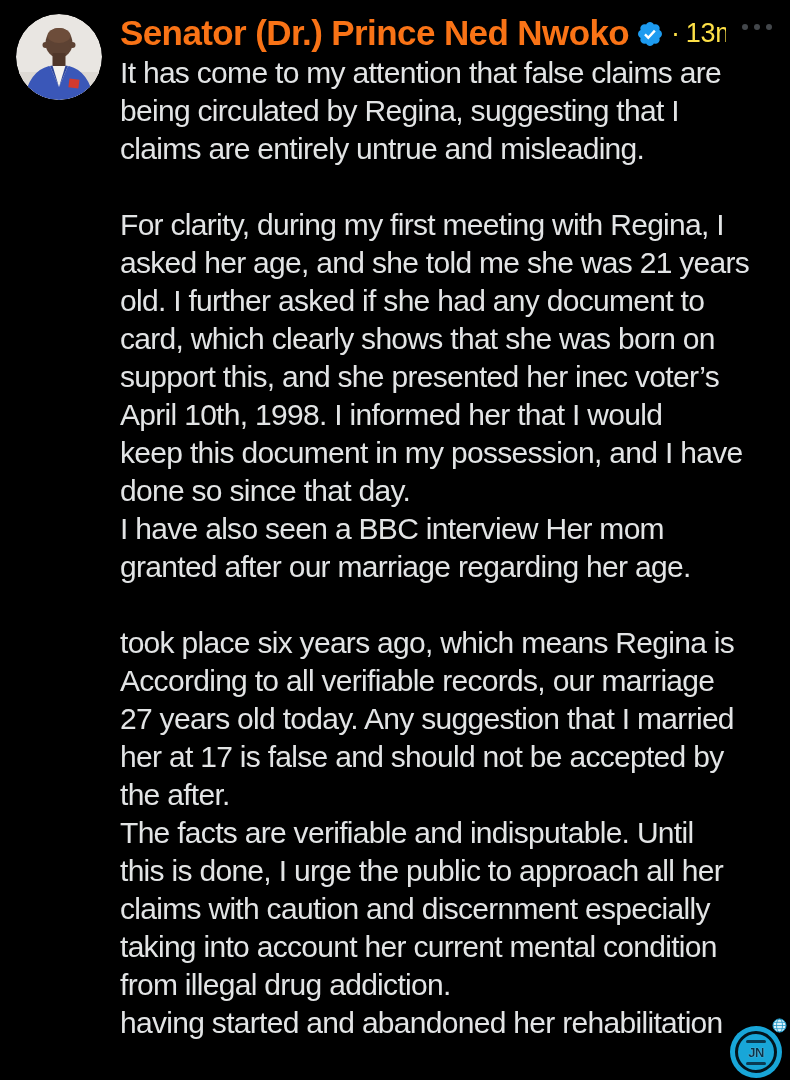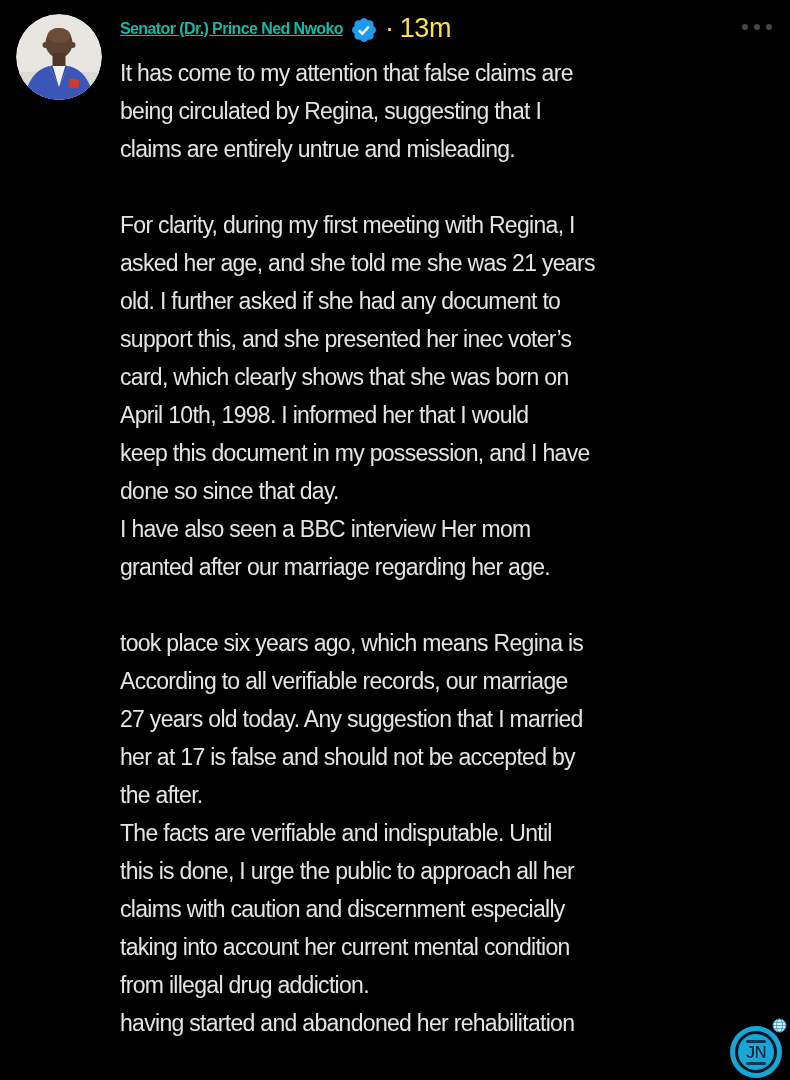--- a/index.html
+++ b/index.html
@@ -19,63 +19,63 @@
   }
   .avatar svg { display: block; width: 100%; height: 100%; }
 
   
   .header {
     position: absolute; left: 120px; top: 13px; right: 64px;
     display: flex; align-items: center; gap: 7px;
     white-space: nowrap; overflow: hidden;
   }
   .name {
-    font-weight: bold; font-size: 16px; letter-spacing: -0.6px;
-    color: #14b8a6; cursor: pointer; text-decoration: underline;
+    font-weight: bold; font-size: 35px; letter-spacing: -0.6px;
+    color: #f97316; cursor: pointer;
   }
   .badge { width: 28px; height: 28px; flex: 0 0 auto; margin-top: 2px; cursor: pointer; }
   .badge svg { display: block; width: 100%; height: 100%; }
   .meta { font-size: 27px; color: #fde047; letter-spacing: -0.3px; }
   .meta .sep { margin-right: 6px; }
 
   
   .more {
     position: absolute; right: 14px; top: 20px;
     display: flex; gap: 6px; padding: 4px; cursor: pointer;
   }
   .more i {
     width: 6px; height: 6px; border-radius: 50%;
     background: #43474b; display: block;
   }
 
   
   .body-text {
     position: absolute; left: 120px; top: 54px; right: 6px;
-    font-size: 23px; line-height: 38px; letter-spacing: -0.7px;
+    font-size: 30px; line-height: 38px; letter-spacing: -0.7px;
     color: #e2e4e5; font-weight: normal;
   }
   .body-text .line { height: 38px; white-space: nowrap; overflow: visible; }
 
   
   .watermark { position: absolute; right: 2px; bottom: 0px; width: 58px; height: 62px; }
   .wm-circle {
     position: absolute; left: 0; bottom: 2px;
     width: 52px; height: 52px; border-radius: 50%;
     background: #18a6d8;
     display: flex; flex-direction: column; align-items: center; justify-content: center;
   }
   .wm-inner {
     width: 42px; height: 42px; border-radius: 50%;
     background: #18a6d8; border: 3px solid #03141c;
     box-sizing: border-box;
     display: flex; flex-direction: column; align-items: center; justify-content: center;
     gap: 1px;
   }
   .wm-jn {
-    font-weight: bold; font-size: 17px; line-height: 17px;
+    font-weight: bold; font-size: 13px; line-height: 17px;
     letter-spacing: -0.5px; color: #07344c;
     text-shadow: 0 0 1px #bfe8f7;
   }
   .wm-bar { width: 20px; height: 3px; border-radius: 2px; background: #0a3a52; }
   .wm-globe {
     position: absolute; right: 1px; top: 0;
     width: 15px; height: 15px;
   }
   .wm-globe svg { display: block; width: 100%; height: 100%; }
 </style>
@@ -126,22 +126,22 @@
 </div>
 
 <div class="body-text">
     <div class="line">It has come to my attention that false claims are</div>
     <div class="line">being circulated by Regina, suggesting that I</div>
     <div class="line">claims are entirely untrue and misleading.</div>
     <div class="line">&nbsp;</div>
     <div class="line">For clarity, during my first meeting with Regina, I</div>
     <div class="line">asked her age, and she told me she was 21 years</div>
     <div class="line">old. I further asked if she had any document to</div>
+    <div class="line">card, which clearly shows that she was born on</div>
     <div class="line">support this, and she presented her inec voter’s</div>
-    <div class="line">card, which clearly shows that she was born on</div>
     <div class="line">April 10th, 1998. I informed her that I would</div>
     <div class="line">keep this document in my possession, and I have</div>
     <div class="line">done so since that day.</div>
     <div class="line">I have also seen a BBC interview Her mom</div>
     <div class="line">granted after our marriage regarding her age.</div>
     <div class="line">&nbsp;</div>
     <div class="line">took place six years ago, which means Regina is</div>
     <div class="line">According to all verifiable records, our marriage</div>
     <div class="line">27 years old today. Any suggestion that I married</div>
     <div class="line">her at 17 is false and should not be accepted by</div>

